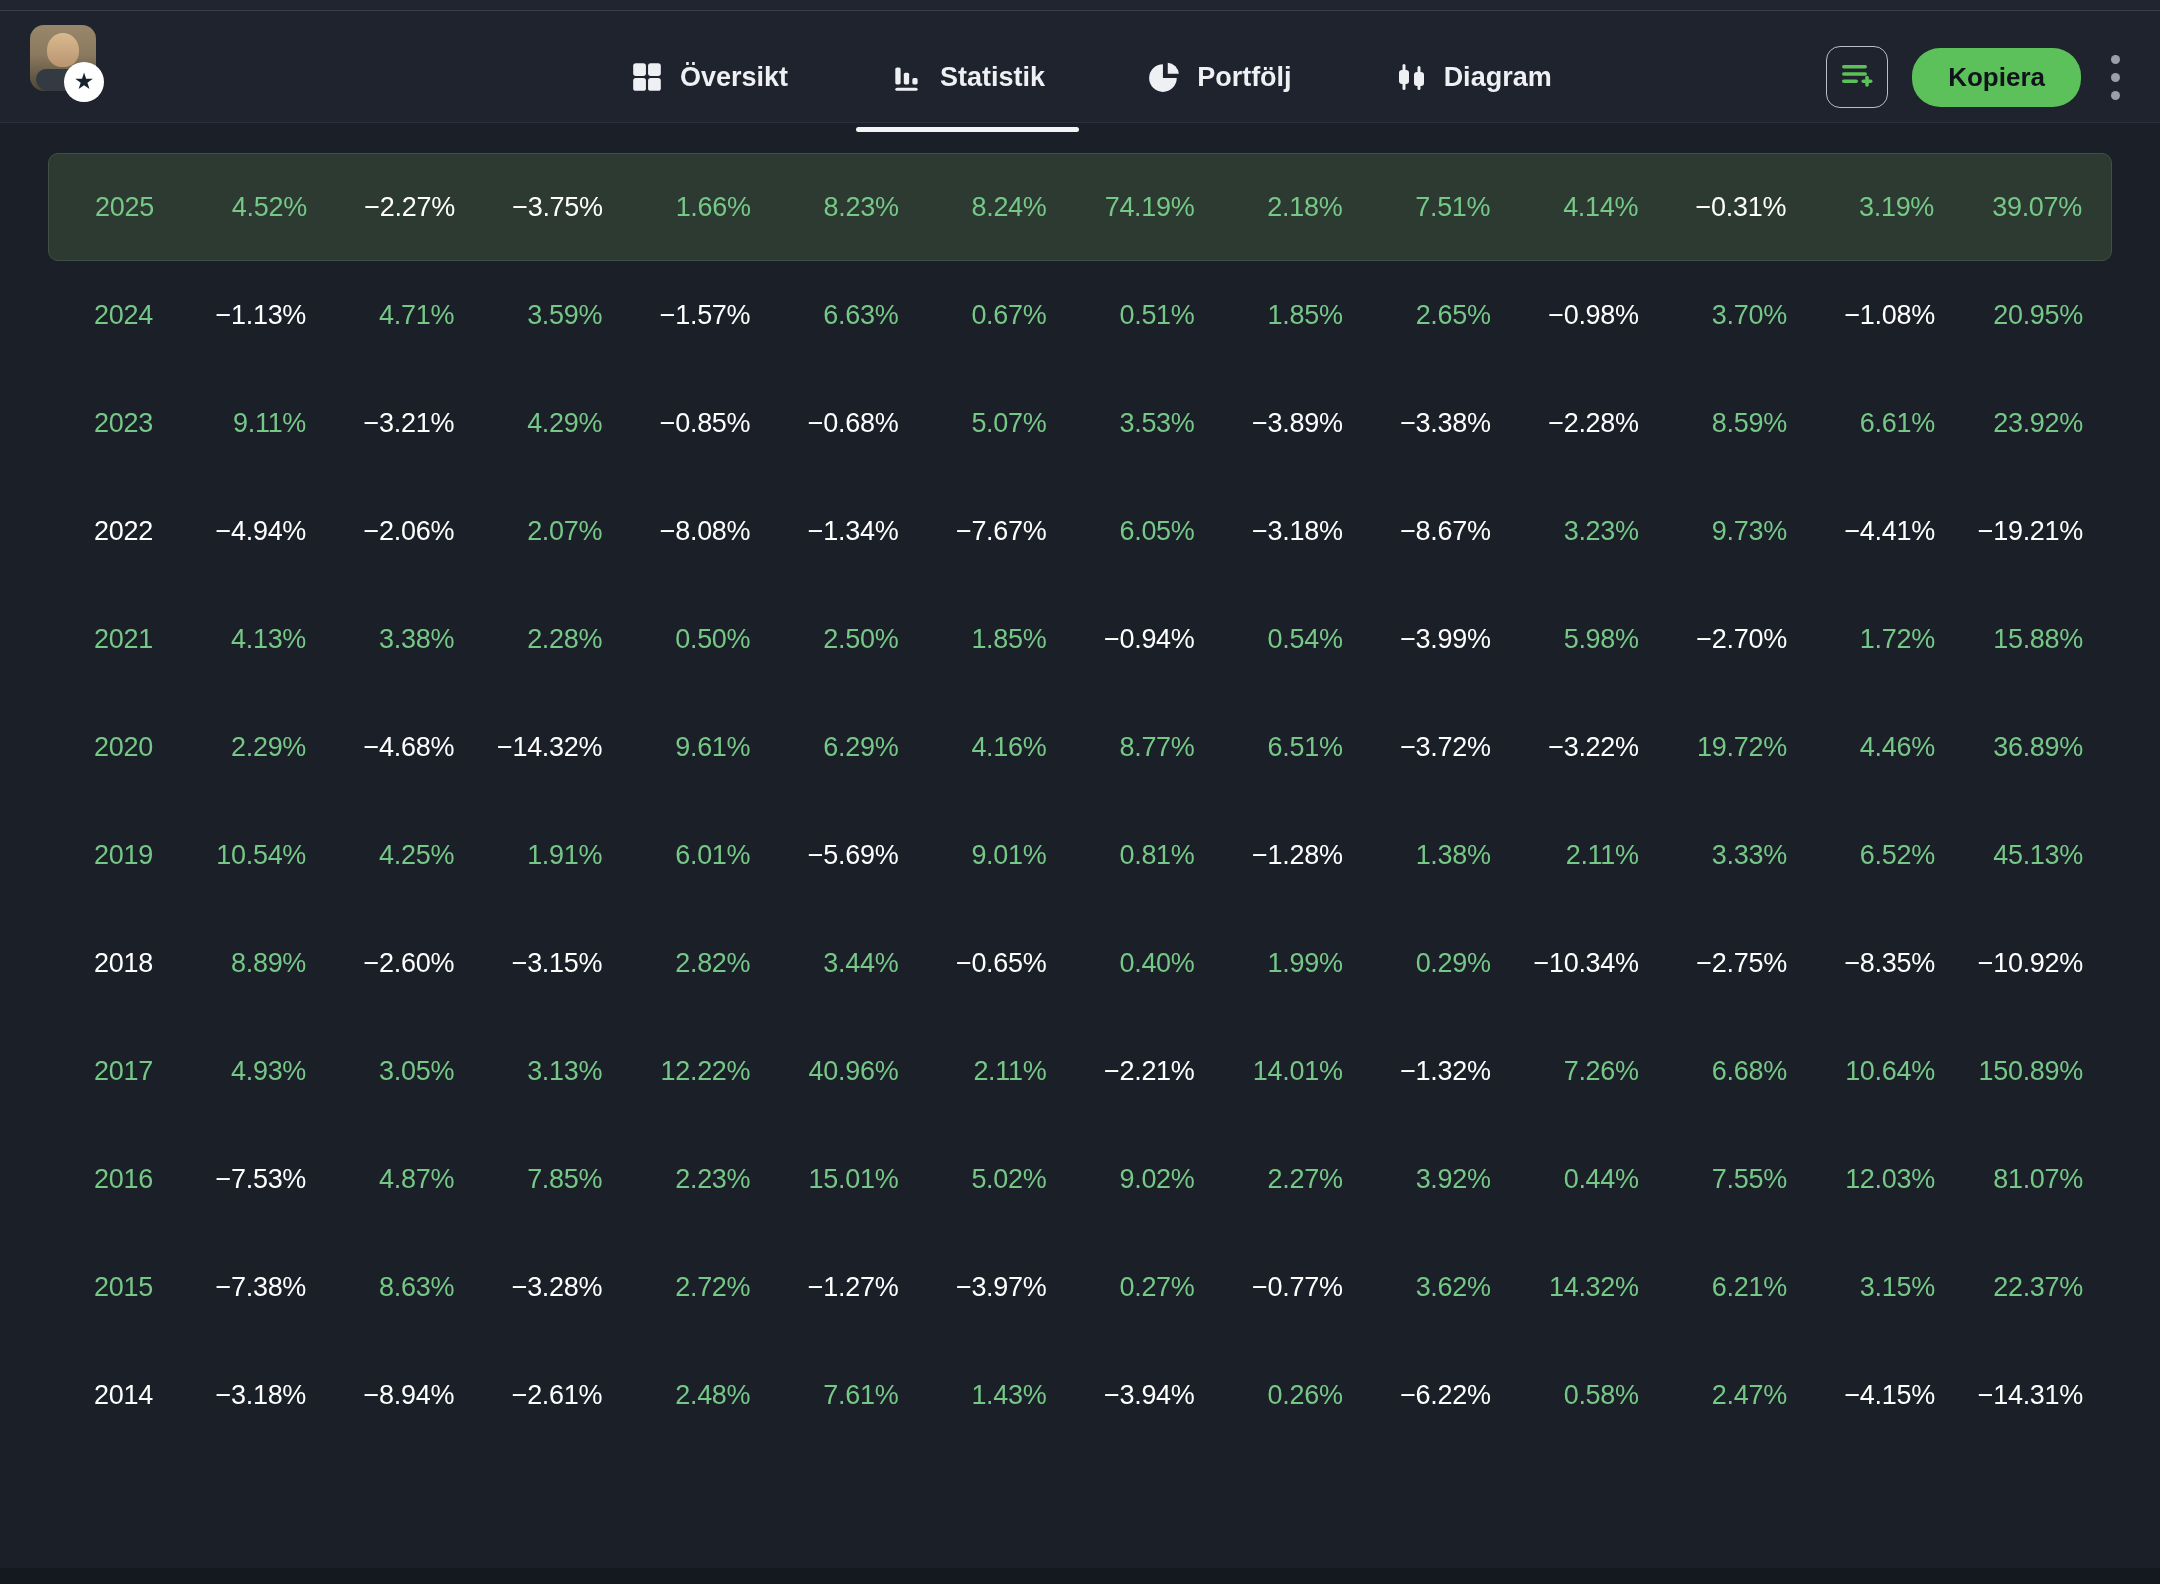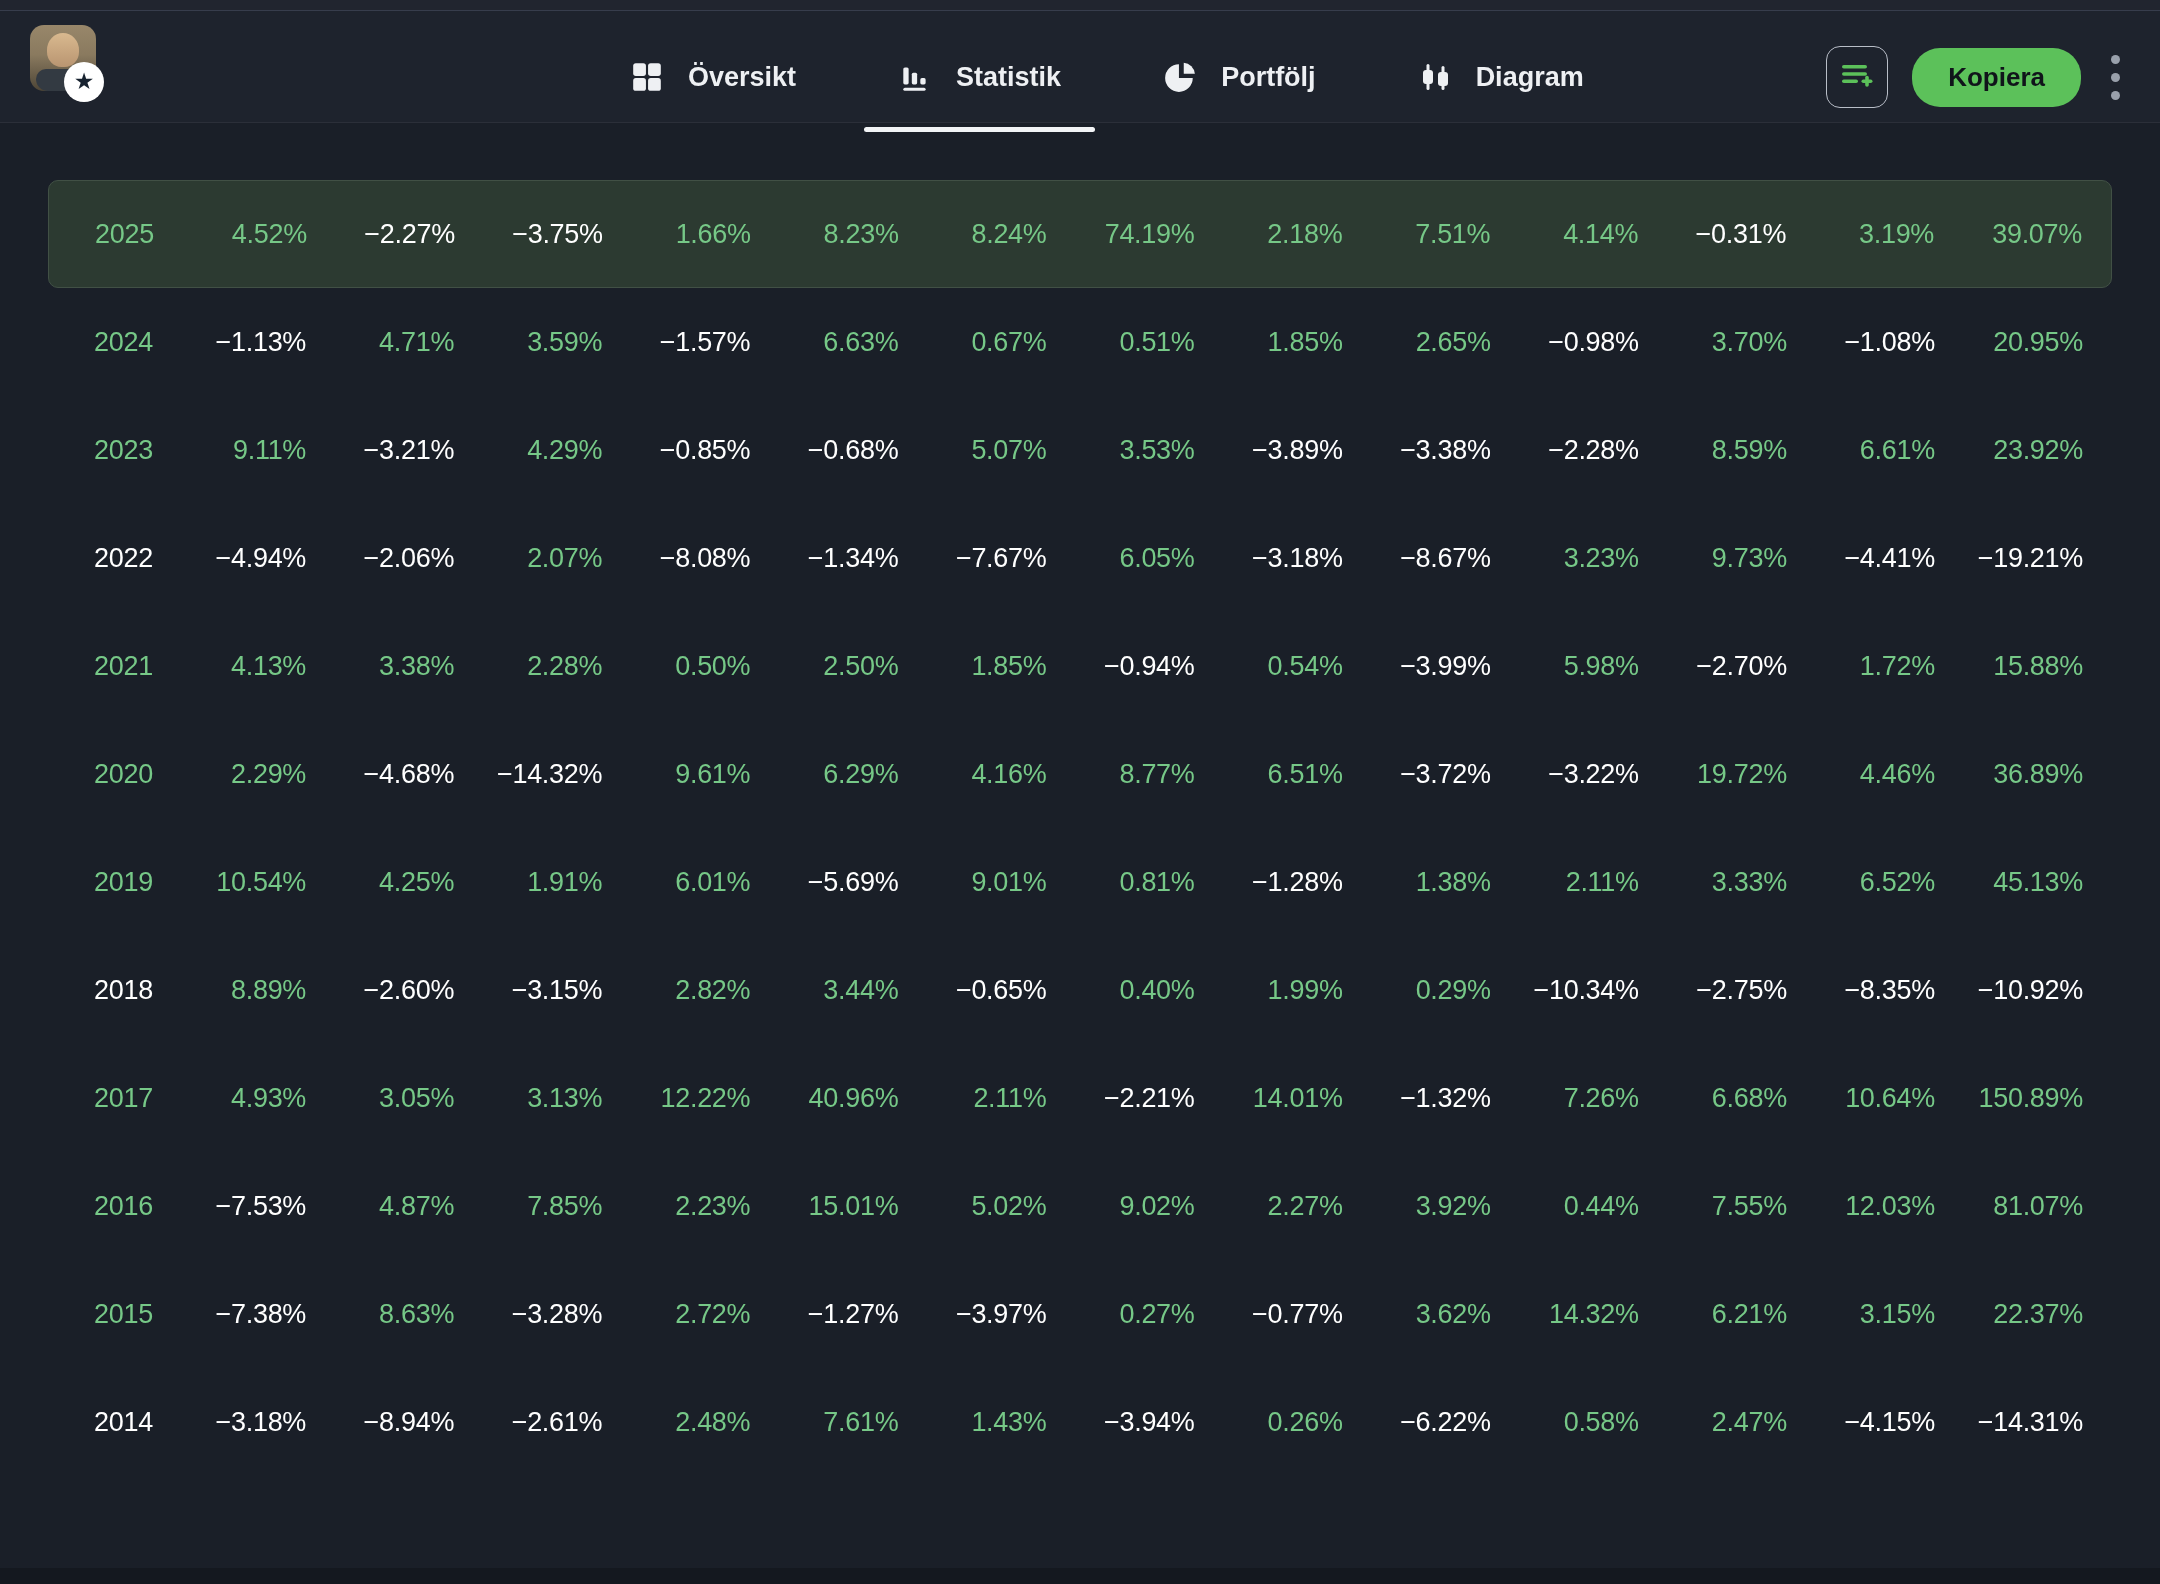--- a/index.html
+++ b/index.html
@@ -23,39 +23,39 @@
   #avatar .mask{position:absolute;inset:0;border-radius:14px;overflow:hidden;}
   #star-badge{position:absolute;left:34px;top:37px;width:40px;height:40px;border-radius:50%;
           background:#ffffff;display:flex;align-items:center;justify-content:center;z-index:2;}
   #star-badge .star{color:#17222f;font-size:23px;line-height:1;transform:translateY(-1px);}
   #profile-text{margin-left:20px;}
   #profile-name{font-size:26px;font-weight:bold;color:#f4f5f7;letter-spacing:.2px;}
   #profile-handle{font-size:24px;color:#8b919b;margin-top:6px;}
 
   
   #tabs{position:absolute;left:596px;top:11px;height:110px;display:flex;gap:34px;align-items:center;}
-  .tab{position:relative;height:100%;display:flex;align-items:center;gap:24px;padding:0 34px;cursor:pointer;}
+  .tab{position:relative;height:100%;display:flex;align-items:center;gap:16px;padding:0 34px;cursor:pointer;}
   .tab-label{font-size:27px;font-weight:bold;color:#eef0f3;white-space:nowrap;}
   .tab svg{display:block;}
   .tab.active::after{content:"";position:absolute;left:0;right:0;bottom:0;height:5px;background:#f2f4f6;border-radius:3px;}
 
   
   #header-actions{position:absolute;right:34px;top:11px;height:110px;display:flex;align-items:center;gap:24px;}
   #watchlist-button{width:60px;height:60px;border:1.5px solid #b9bec8;border-radius:14px;background:transparent;
       display:flex;align-items:center;justify-content:center;cursor:pointer;}
   #copy-button{height:59px;padding:0 36px;border:none;border-radius:28px;background:#5cc15a;
       font-family:"Liberation Sans",sans-serif;font-size:26px;font-weight:bold;color:#10141a;cursor:pointer;}
   #kebab{display:flex;flex-direction:column;gap:9px;padding:6px;cursor:pointer;}
   #kebab i{width:9px;height:9px;border-radius:50%;background:#99a0ab;display:block;}
 
   
   #table{position:absolute;left:48px;top:153px;width:2064px;}
   .row{height:108px;display:grid;grid-template-columns:64px repeat(13,1fr);
        align-items:center;padding:0 29px 0 46px;box-sizing:border-box;border-radius:10px;cursor:pointer;}
-  .row.selected{background:#2c3a31;border:1px solid #41504 5;margin-top:27px;}
+  .row.selected{background:#2c3a31;border:1px solid #41504 5;}
   .row.selected{background:#2c3a31;border:1px solid #415045;}
   .cell{font-size:27px;letter-spacing:-0.3px;text-align:right;white-space:nowrap;}
   .cell.year{text-align:left;}
   .pos{color:#76c887;}
   .neg{color:#ffffff;}
 
   #bottom-strip{position:absolute;left:0;bottom:0;width:100%;height:16px;background:#14181f;}
 </style>
 </head>
 <body>

